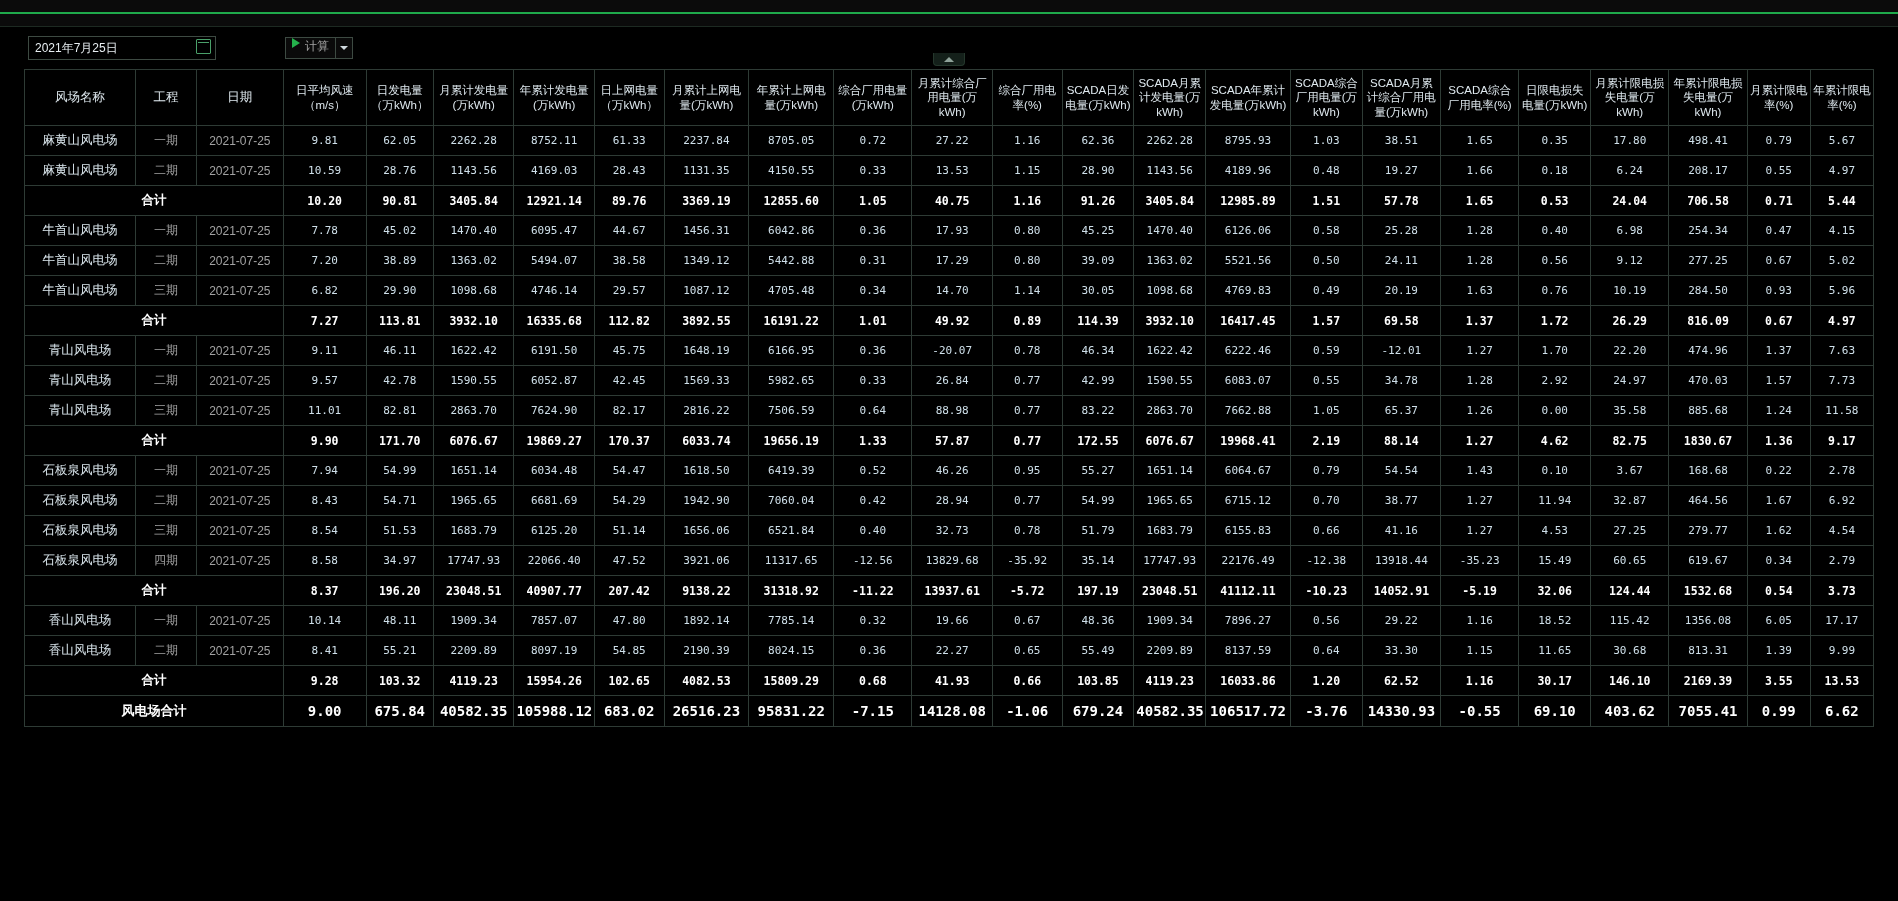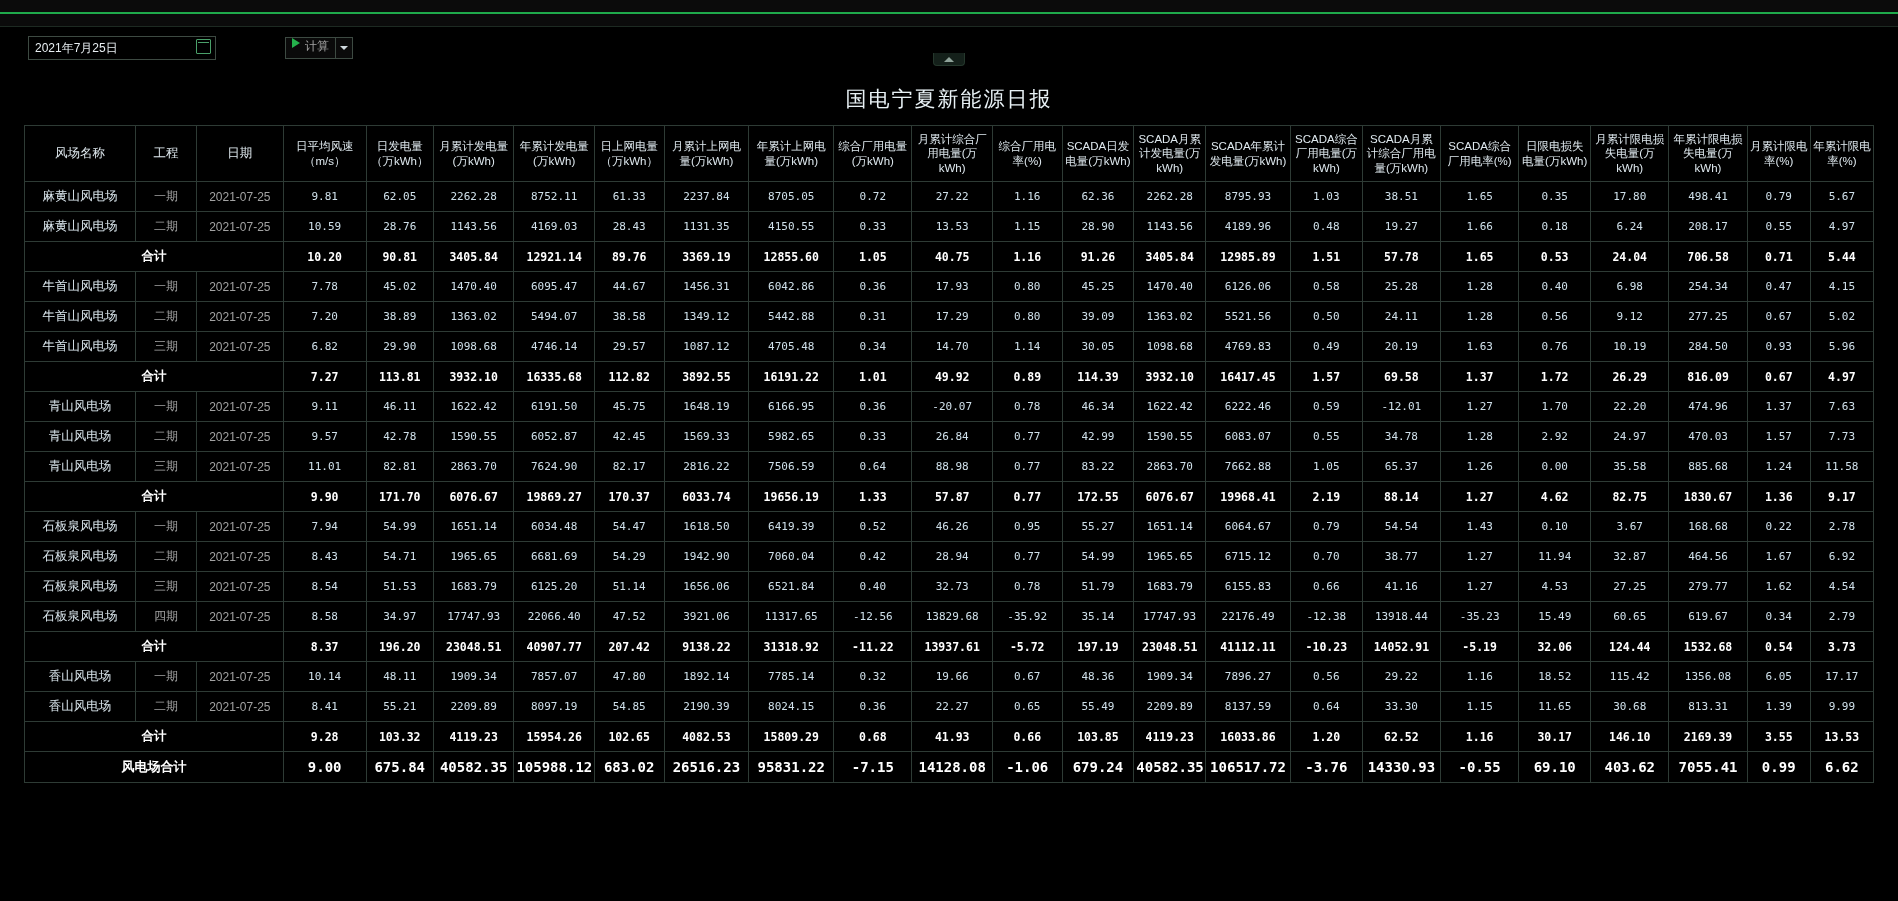--- a/index.html
+++ b/index.html
@@ -104,21 +104,20 @@
       <span class="play"></span>
       <span>计算</span>
     </div>
     <div class="btn-split">
       <span class="caret"></span>
     </div>
   </div>
 </div>
 
 <div class="report-wrap">
-  <div class="report-title">国电宁夏新能源日报</div>
   <table>
     <colgroup>
       <col style="width:102px">
         <col style="width:56px">
         <col style="width:80px">
       <col style="width:76px">
         <col style="width:62px">
         <col style="width:74px">
       <col style="width:74px">
         <col style="width:64px">

